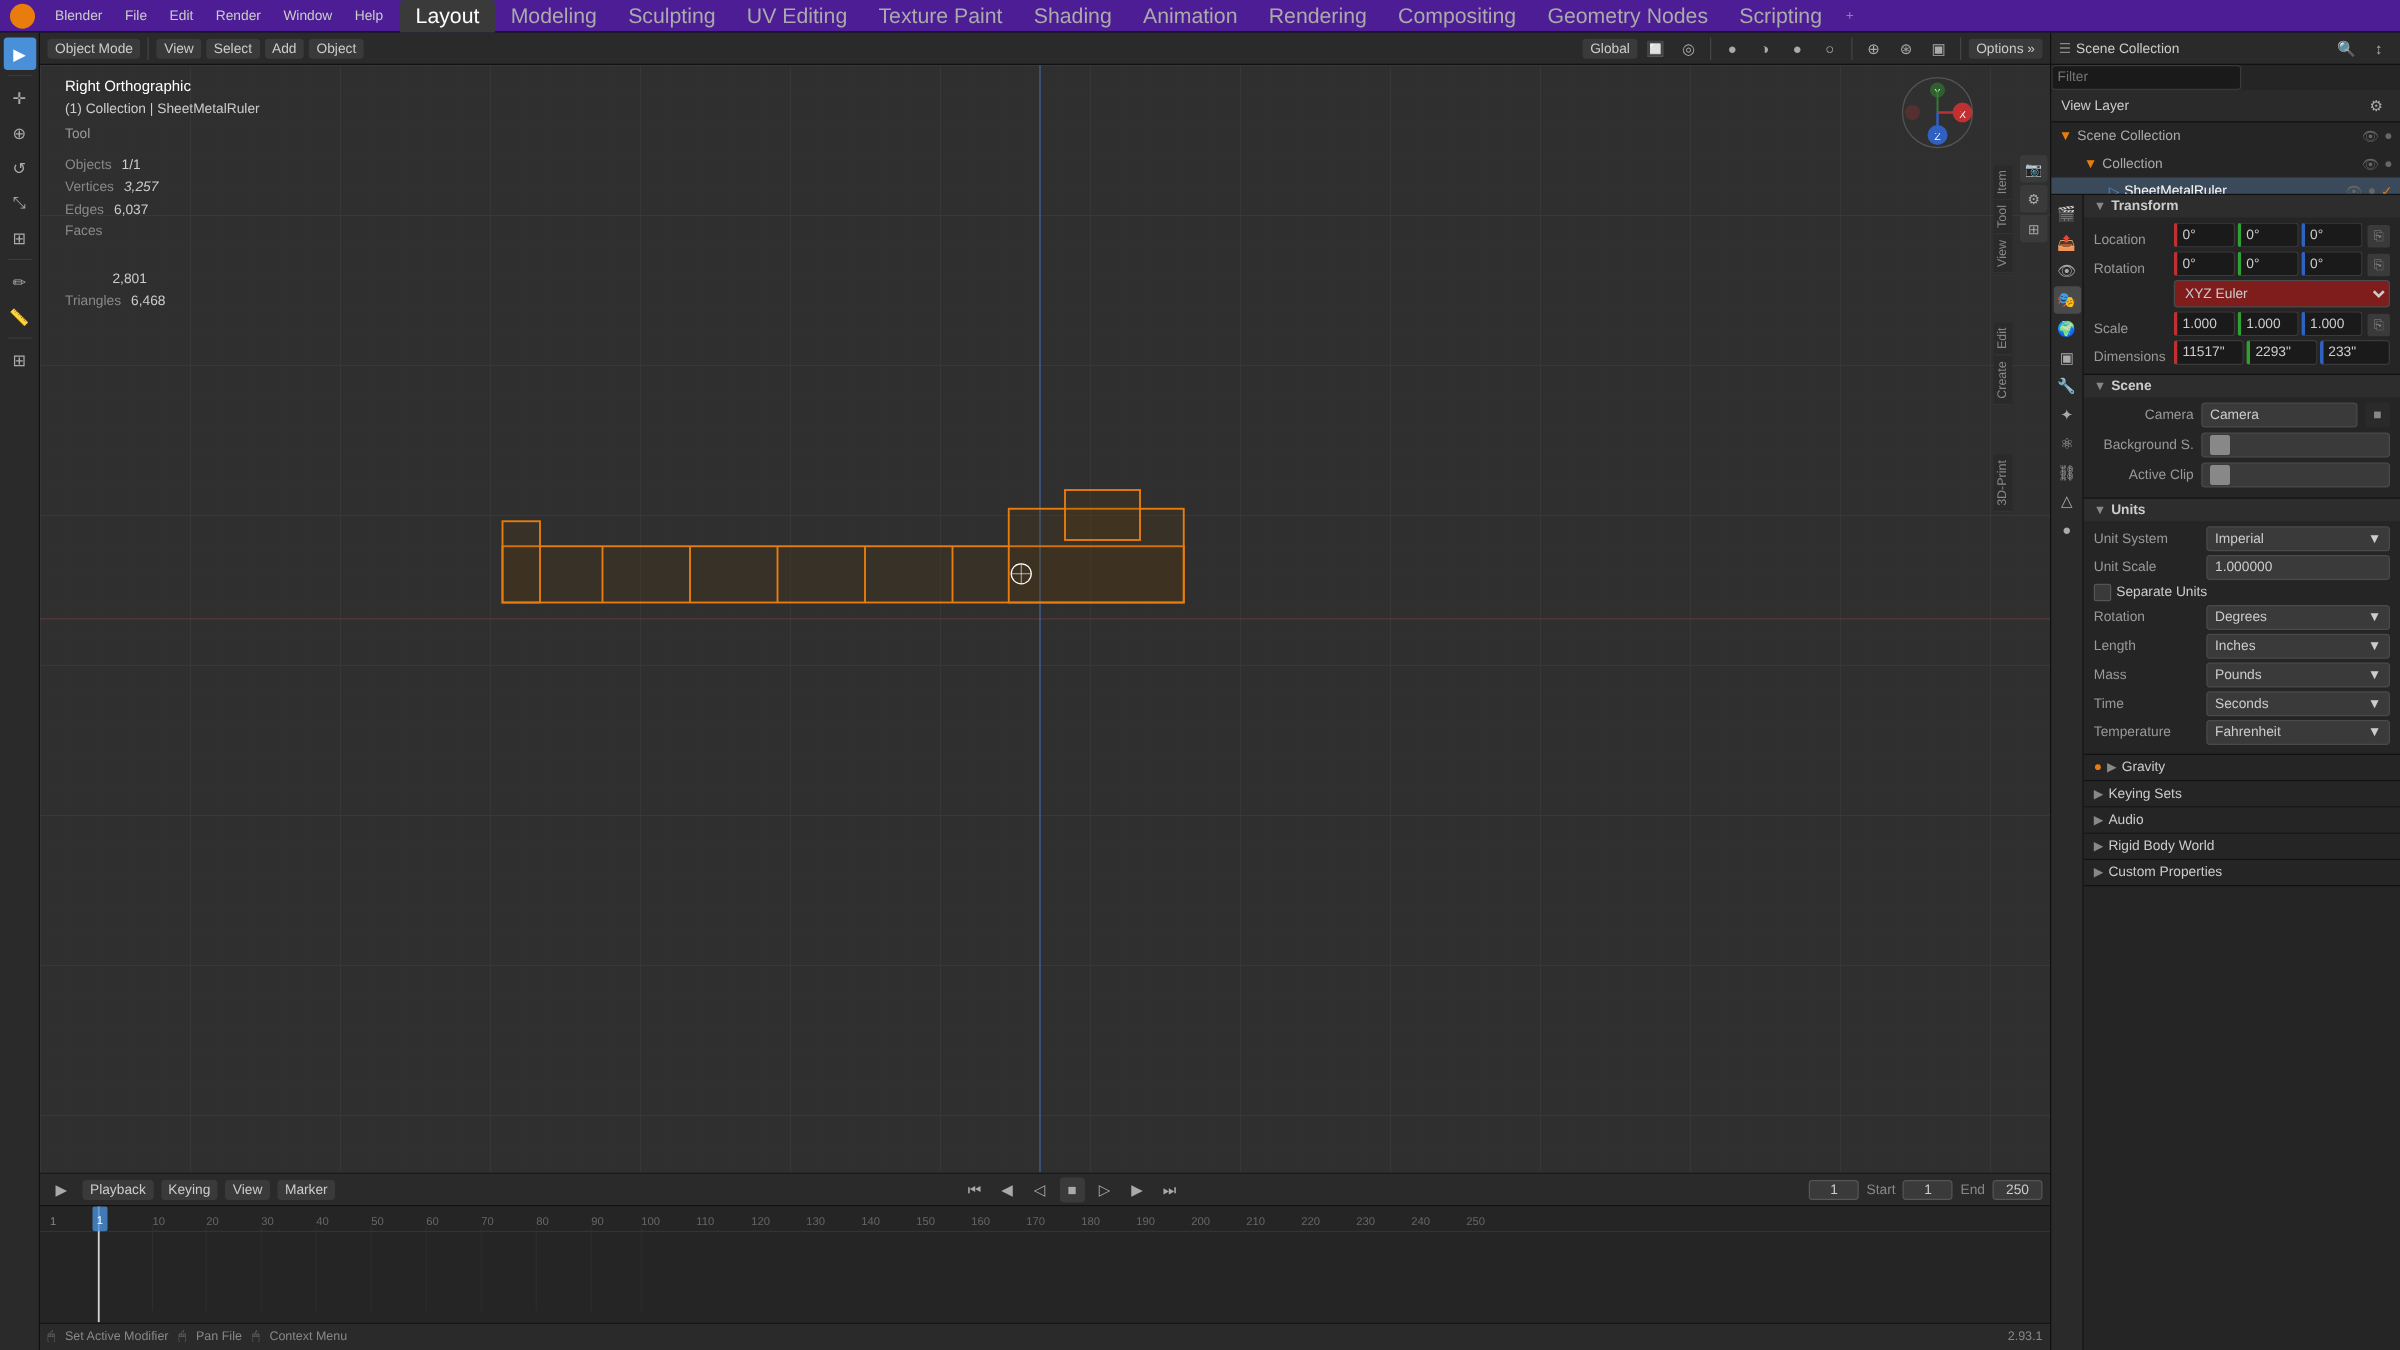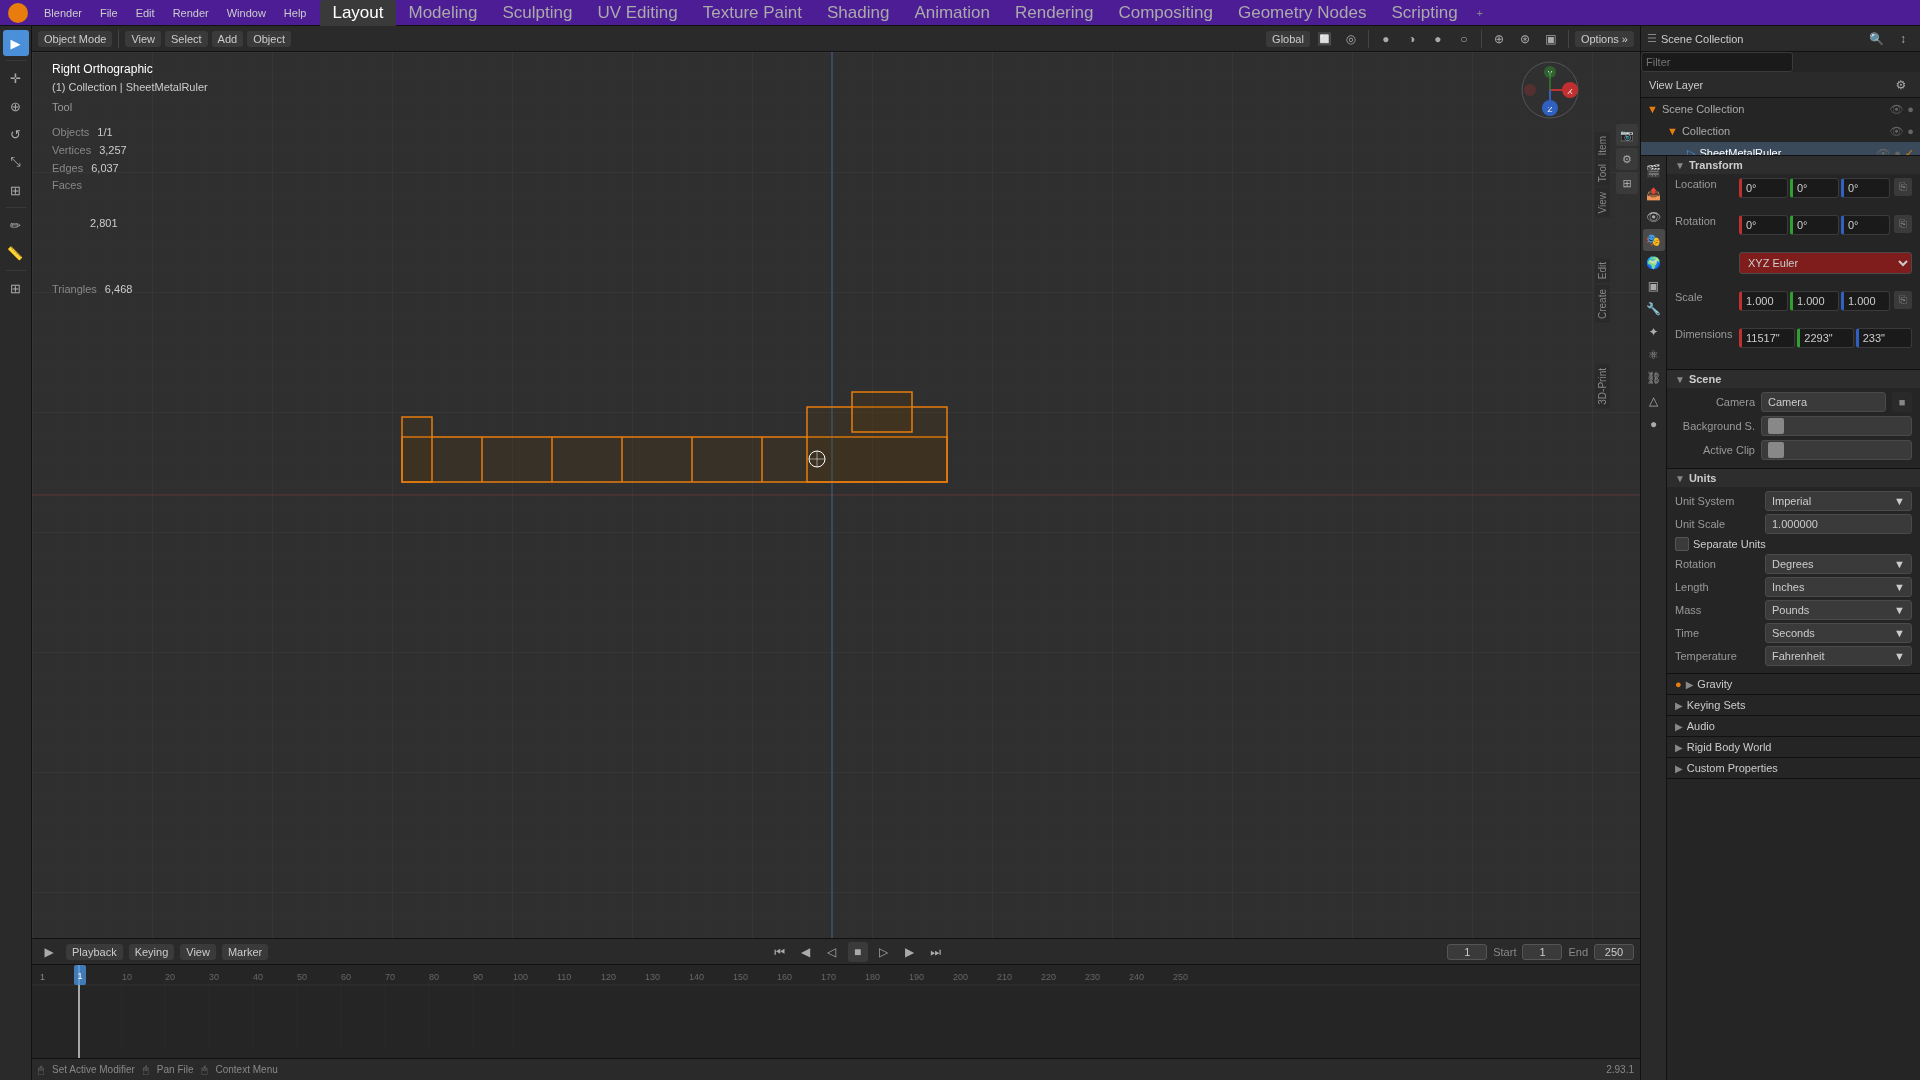--- a/index.html
+++ b/index.html
@@ -325,22 +325,22 @@
       align-items: center;
       cursor: pointer;
       gap: 4px;
     }
     .ps-arrow { color: #888; font-size: 10px; }
     .ps-title { color: #ccc; font-size: 11px; font-weight: bold; }
     .ps-body { padding: 4px 8px; }
 
     .prop-row {
       display: flex;
-      align-items: flex-start;
-      margin-bottom: 17px;
+      align-items: flex-end;
+      margin-bottom: 3px;
       gap: 4px;
     }
     .pr-label {
       color: #999;
       font-size: 11px;
       width: 60px;
       flex-shrink: 0;
     }
     .pr-xyz {
       display: flex;
@@ -653,31 +653,31 @@
         <div class="vi-title">Right Orthographic</div>
         <div class="vi-sub">(1) Collection | SheetMetalRuler</div>
         <div style="color:#999;font-size:11px;margin-top:2px;">Tool</div>
         <div style="margin-top:8px;">
           <div style="display:flex;gap:8px;">
             <span style="color:#888;">Objects</span>
             <span style="color:#ccc;">1/1</span>
           </div>
           <div style="display:flex;gap:8px;">
             <span style="color:#888;">Vertices</span>
-            <span style="color:#ccc;">3,257</span>
+            <span style="color:#ccc;font-style:italic;">3,257</span>
           </div>
           <div style="display:flex;gap:8px;">
             <span style="color:#888;">Edges</span>
             <span style="color:#ccc;">6,037</span>
           </div>
           <div style="display:flex;gap:8px;">
             <span style="color:#888;">Faces</span>
             <span style="color:#ccc;margin-top:38px;">2,801</span>
           </div>
-          <div style="display:flex;gap:8px;margin-top:48px;">
+          <div style="display:flex;gap:8px;">
             <span style="color:#888;">Triangles</span>
             <span style="color:#ccc;">6,468</span>
           </div>
         </div>
       </div>
 
       <div style="position:absolute;top:8px;right:60px;">
         <svg width="60" height="60" viewBox="0 0 60 60">
           <circle cx="30" cy="30" r="28" fill="rgba(50,50,50,0.5)" stroke="#555" stroke-width="1"></circle>
 

